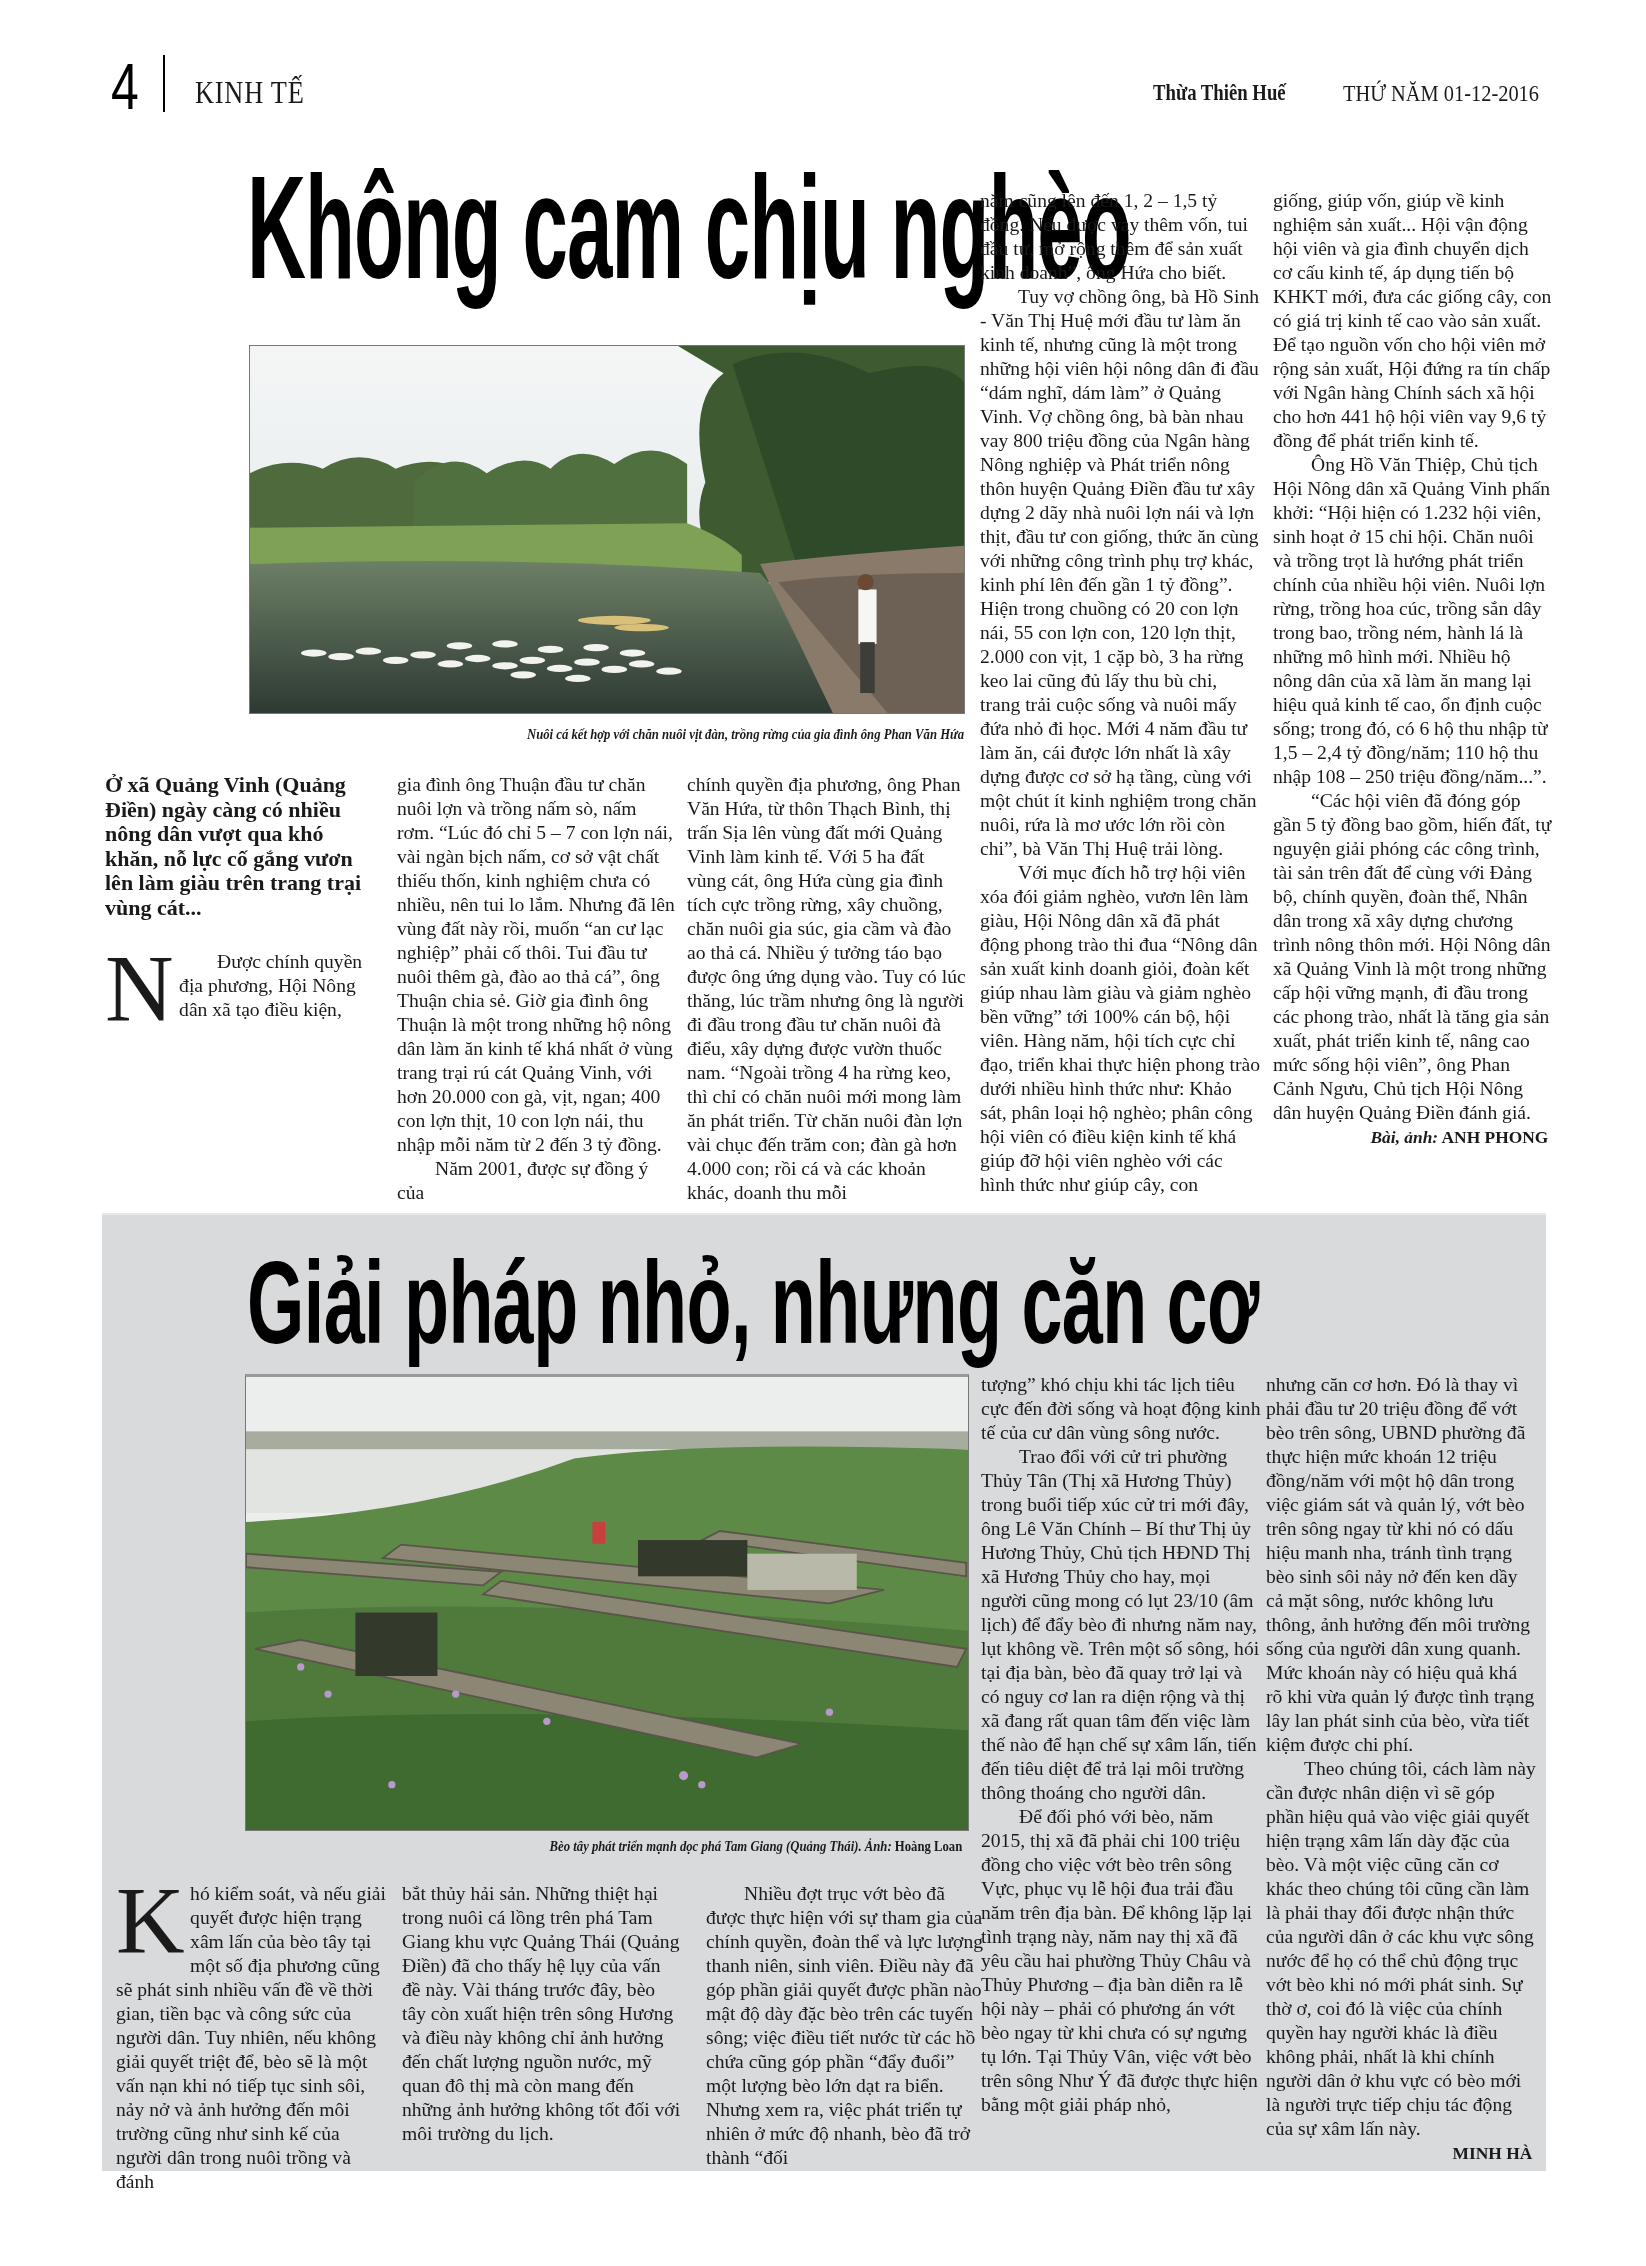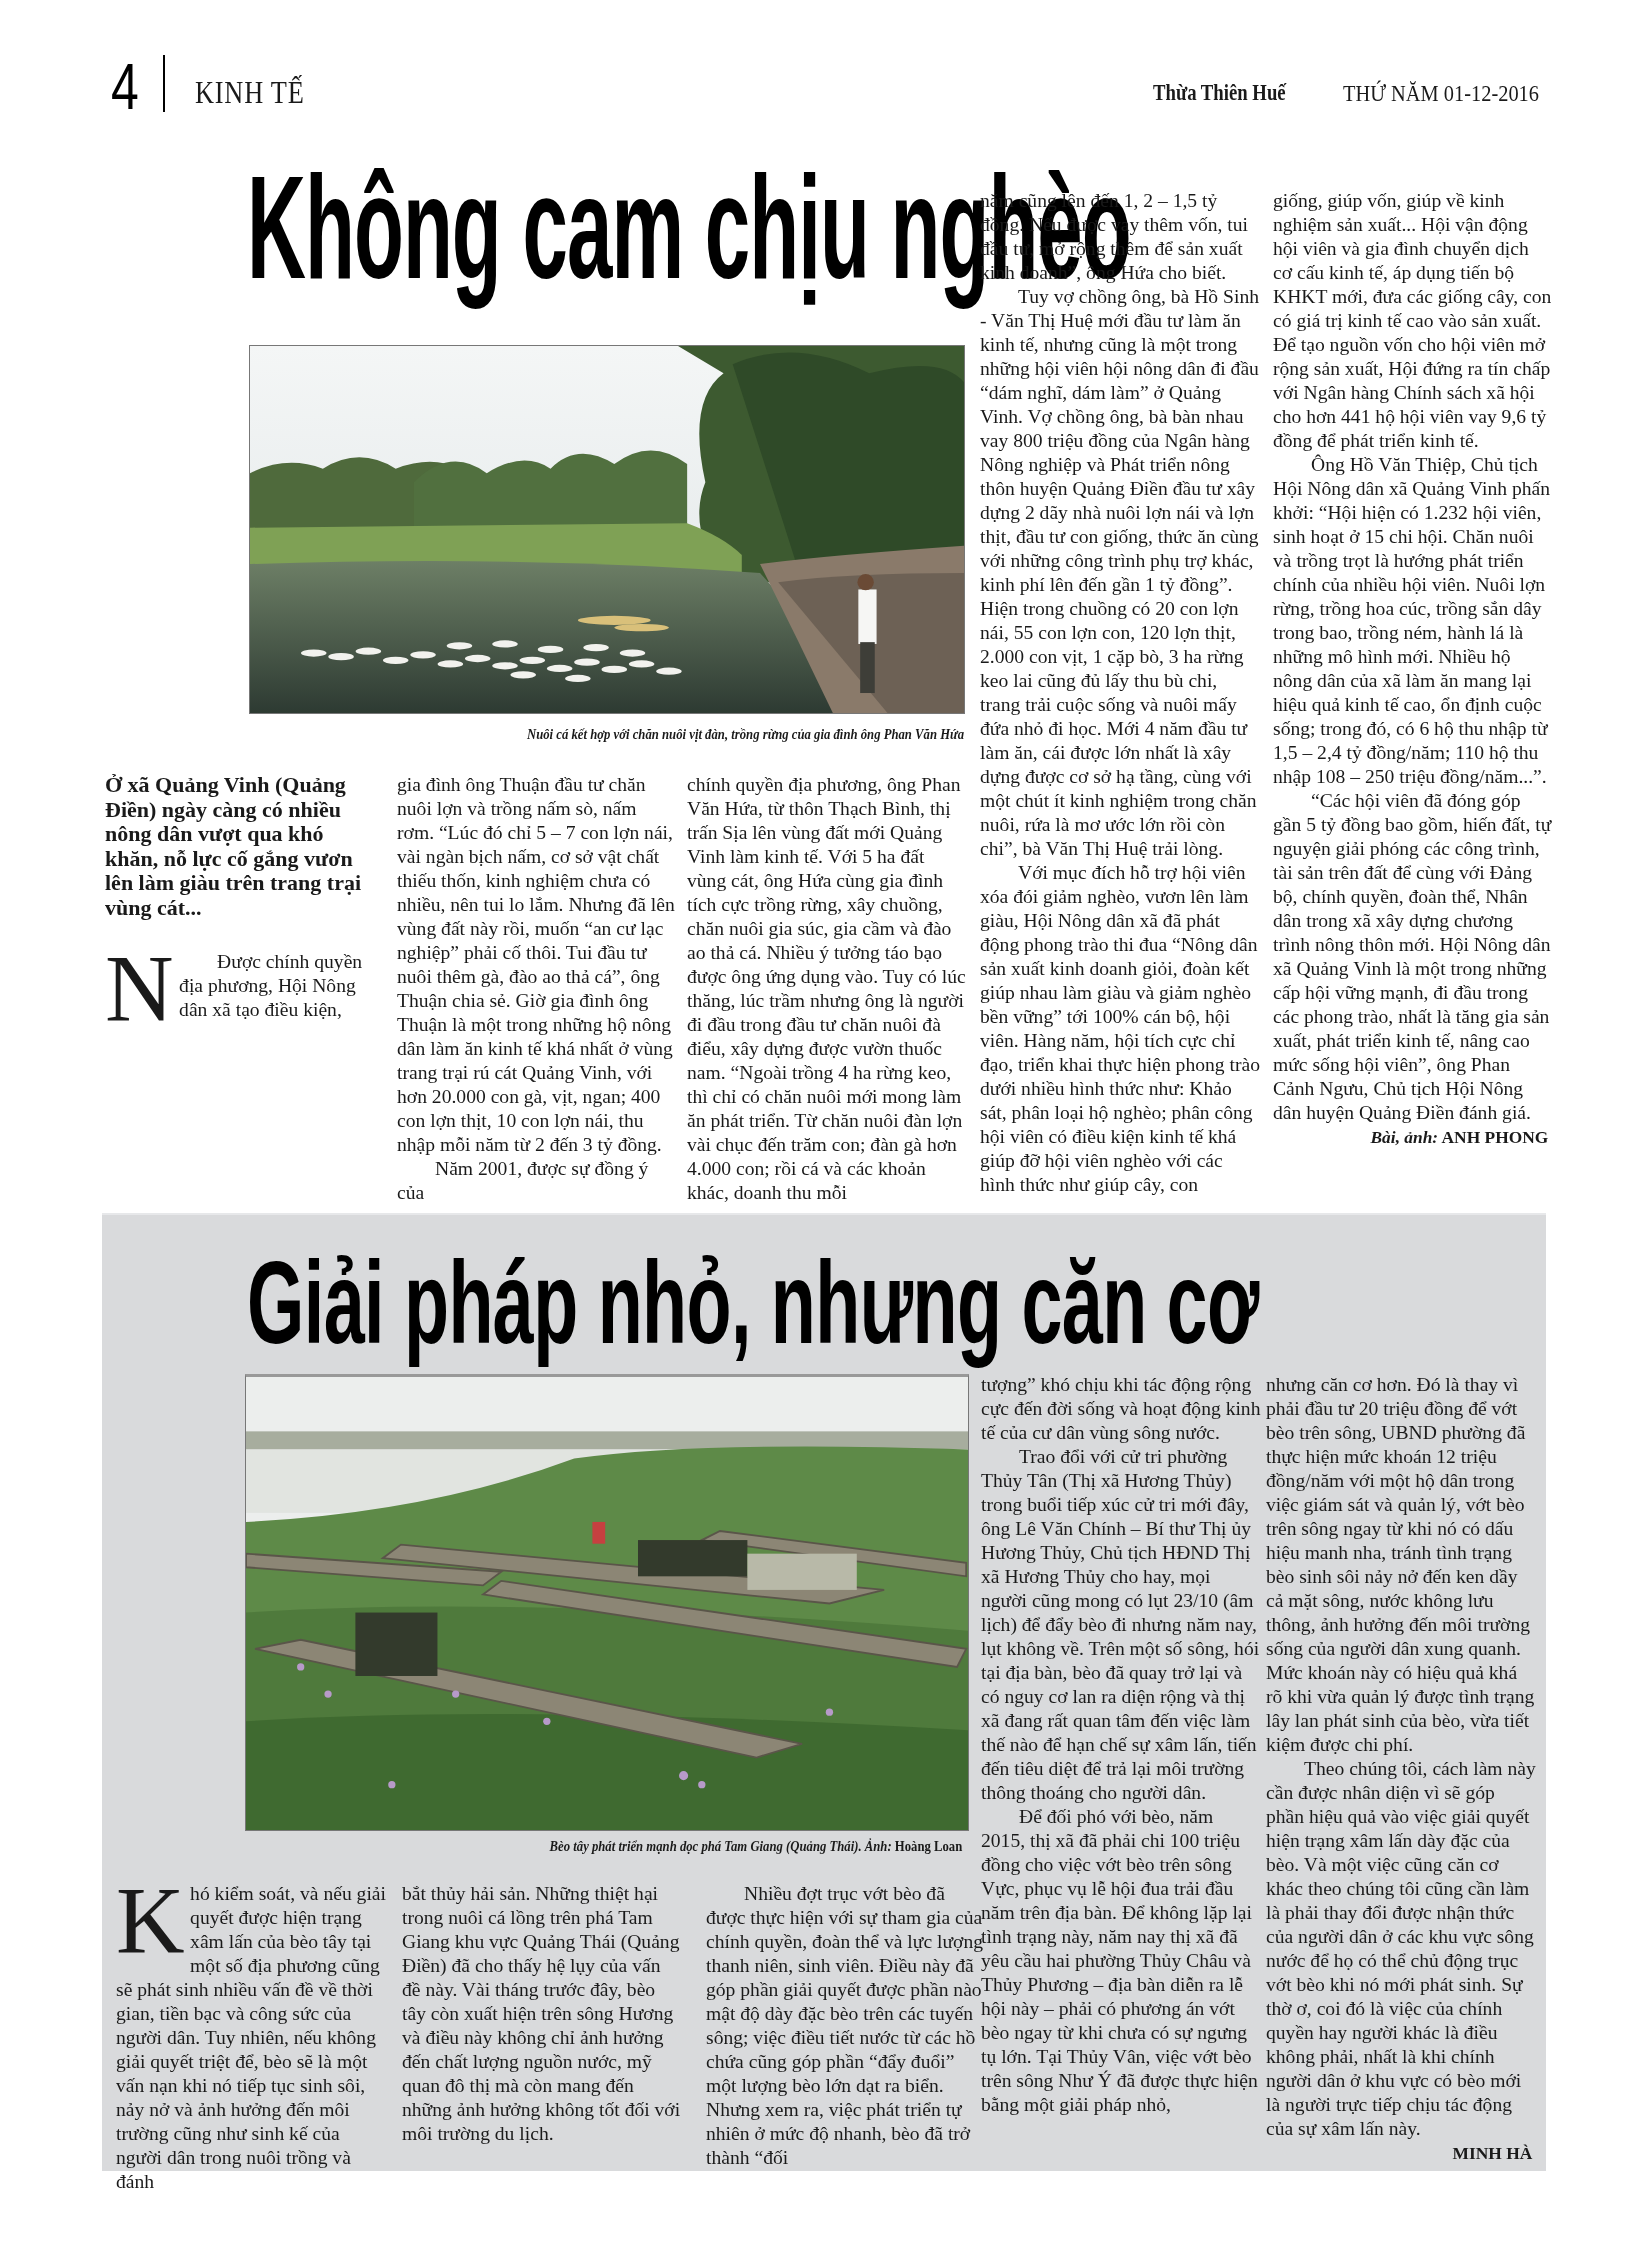--- a/index.html
+++ b/index.html
@@ -177,21 +177,21 @@
   <span class="dropcap">K</span>
   <p>hó kiểm soát, và nếu giải quyết được hiện trạng xâm lấn của bèo tây tại một số địa phương cũng sẽ phát sinh nhiều vấn đề về thời gian, tiền bạc và công sức của người dân. Tuy nhiên, nếu không giải quyết triệt để, bèo sẽ là một vấn nạn khi nó tiếp tục sinh sôi, nảy nở và ảnh hưởng đến môi trường cũng như sinh kế của người dân trong nuôi trồng và đánh</p>
 </div>
 <div class="col" style="left:402px; top:1882px; width:279px;">
   <p>bắt thủy hải sản. Những thiệt hại trong nuôi cá lồng trên phá Tam Giang khu vực Quảng Thái (Quảng Điền) đã cho thấy hệ lụy của vấn đề này. Vài tháng trước đây, bèo tây còn xuất hiện trên sông Hương và điều này không chỉ ảnh hưởng đến chất lượng nguồn nước, mỹ quan đô thị mà còn mang đến những ảnh hưởng không tốt đối với môi trường du lịch.</p>
 </div>
 <div class="col" style="left:687px; top:1882px; width:279px;margin-left:19px;">
   <p class="indent">Nhiều đợt trục vớt bèo đã được thực hiện với sự tham gia của chính quyền, đoàn thể và lực lượng thanh niên, sinh viên. Điều này đã góp phần giải quyết được phần nào mật độ dày đặc bèo trên các tuyến sông; việc điều tiết nước từ các hồ chứa cũng góp phần “đẩy đuổi” một lượng bèo lớn dạt ra biển. Nhưng xem ra, việc phát triển tự nhiên ở mức độ nhanh, bèo đã trở thành “đối</p>
 </div>
 <div class="col" style="left:981px; top:1373px; width:280px;">
-  <p>tượng” khó chịu khi tác động rộng cực đến đời sống và hoạt động kinh tế của cư dân vùng sông nước.</p>
+  <p>tượng” khó chịu khi tác lịch tiêu cực đến đời sống và hoạt động kinh tế của cư dân vùng sông nước.</p>
   <p class="indent">Trao đổi với cử tri phường Thủy Tân (Thị xã Hương Thủy) trong buổi tiếp xúc cử tri mới đây, ông Lê Văn Chính – Bí thư Thị ủy Hương Thủy, Chủ tịch HĐND Thị xã Hương Thủy cho hay, mọi người cũng mong có lụt 23/10 (âm lịch) để đẩy bèo đi nhưng năm nay, lụt không về. Trên một số sông, hói tại địa bàn, bèo đã quay trở lại và có nguy cơ lan ra diện rộng và thị xã đang rất quan tâm đến việc làm thế nào để hạn chế sự xâm lấn, tiến đến tiêu diệt để trả lại môi trường thông thoáng cho người dân.</p>
   <p class="indent">Để đối phó với bèo, năm 2015, thị xã đã phải chi 100 triệu đồng cho việc vớt bèo trên sông Vực, phục vụ lễ hội đua trải đầu năm trên địa bàn. Để không lặp lại tình trạng này, năm nay thị xã đã yêu cầu hai phường Thủy Châu và Thủy Phương – địa bàn diễn ra lễ hội này – phải có phương án vớt bèo ngay từ khi chưa có sự ngưng tụ lớn. Tại Thủy Vân, việc vớt bèo trên sông Như Ý đã được thực hiện bằng một giải pháp nhỏ,</p>
 </div>
 <div class="col" style="left:1266px; top:1373px; width:270px;">
   <p>nhưng căn cơ hơn. Đó là thay vì phải đầu tư 20 triệu đồng để vớt bèo trên sông, UBND phường đã thực hiện mức khoán 12 triệu đồng/năm với một hộ dân trong việc giám sát và quản lý, vớt bèo trên sông ngay từ khi nó có dấu hiệu manh nha, tránh tình trạng bèo sinh sôi nảy nở đến ken dầy cả mặt sông, nước không lưu thông, ảnh hưởng đến môi trường sống của người dân xung quanh. Mức khoán này có hiệu quả khá rõ khi vừa quản lý được tình trạng lây lan phát sinh của bèo, vừa tiết kiệm được chi phí.</p>
   <p class="indent">Theo chúng tôi, cách làm này cần được nhân diện vì sẽ góp phần hiệu quả vào việc giải quyết hiện trạng xâm lấn dày đặc của bèo. Và một việc cũng căn cơ khác theo chúng tôi cũng cần làm là phải thay đổi được nhận thức của người dân ở các khu vực sông nước để họ có thể chủ động trục vớt bèo khi nó mới phát sinh. Sự thờ ơ, coi đó là việc của chính quyền hay người khác là điều không phải, nhất là khi chính người dân ở khu vực có bèo mới là người trực tiếp chịu tác động của sự xâm lấn này.</p>
   <p class="byline">MINH HÀ</p>
 </div>
 
 

